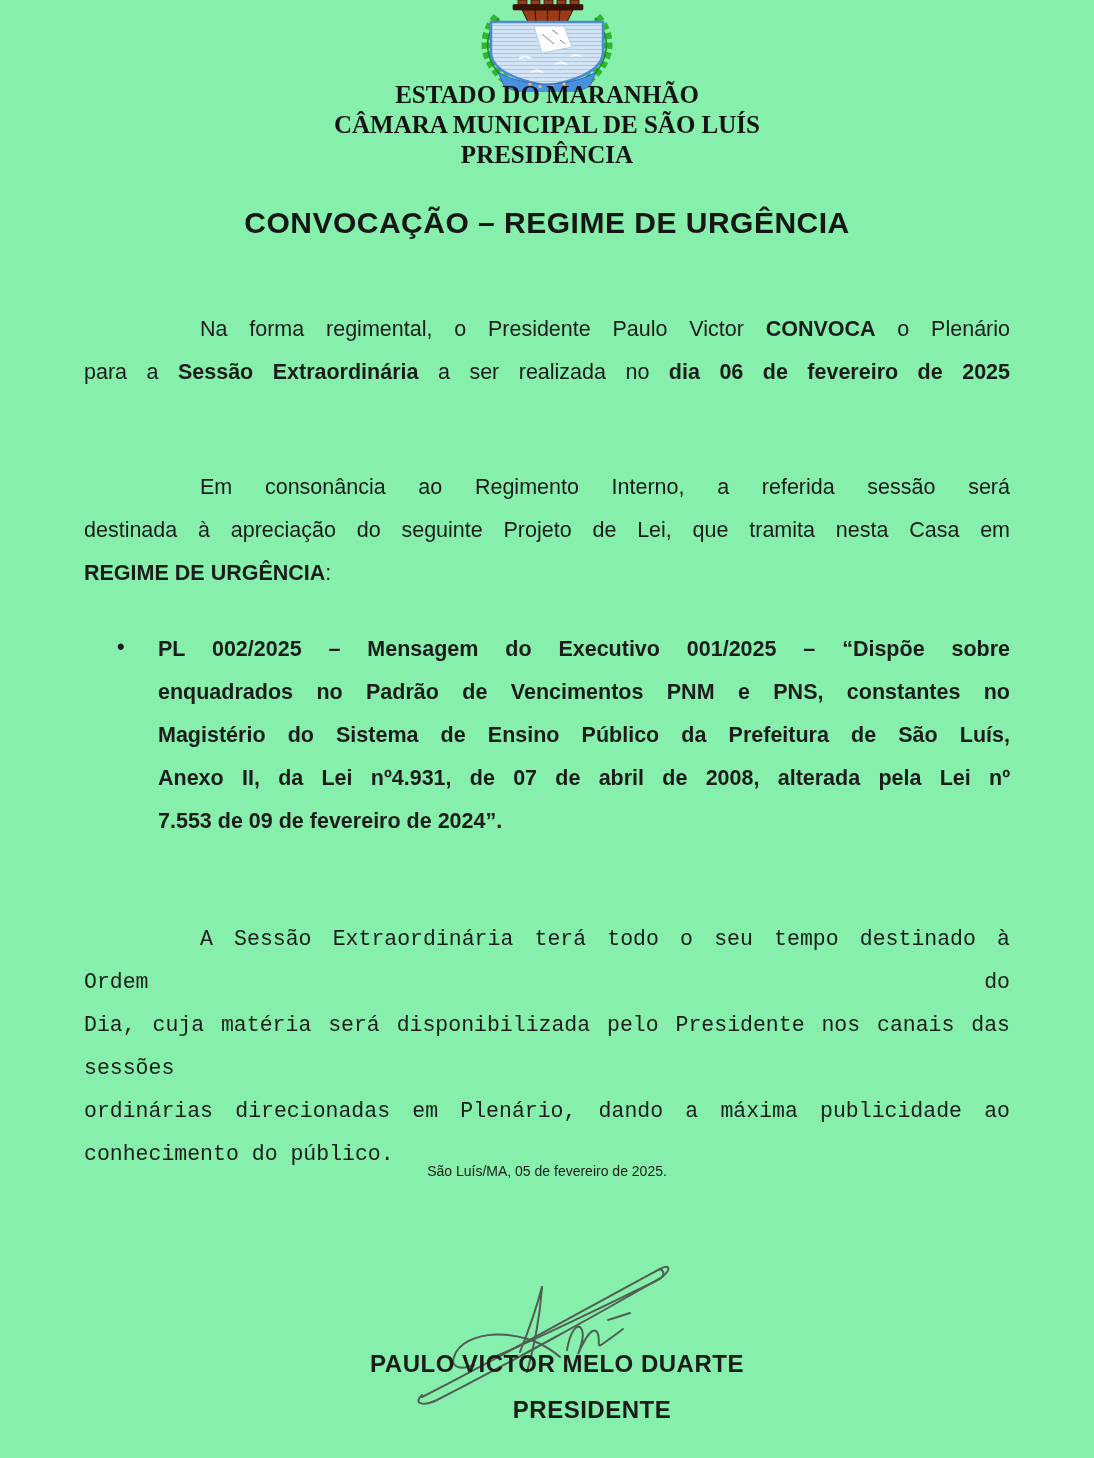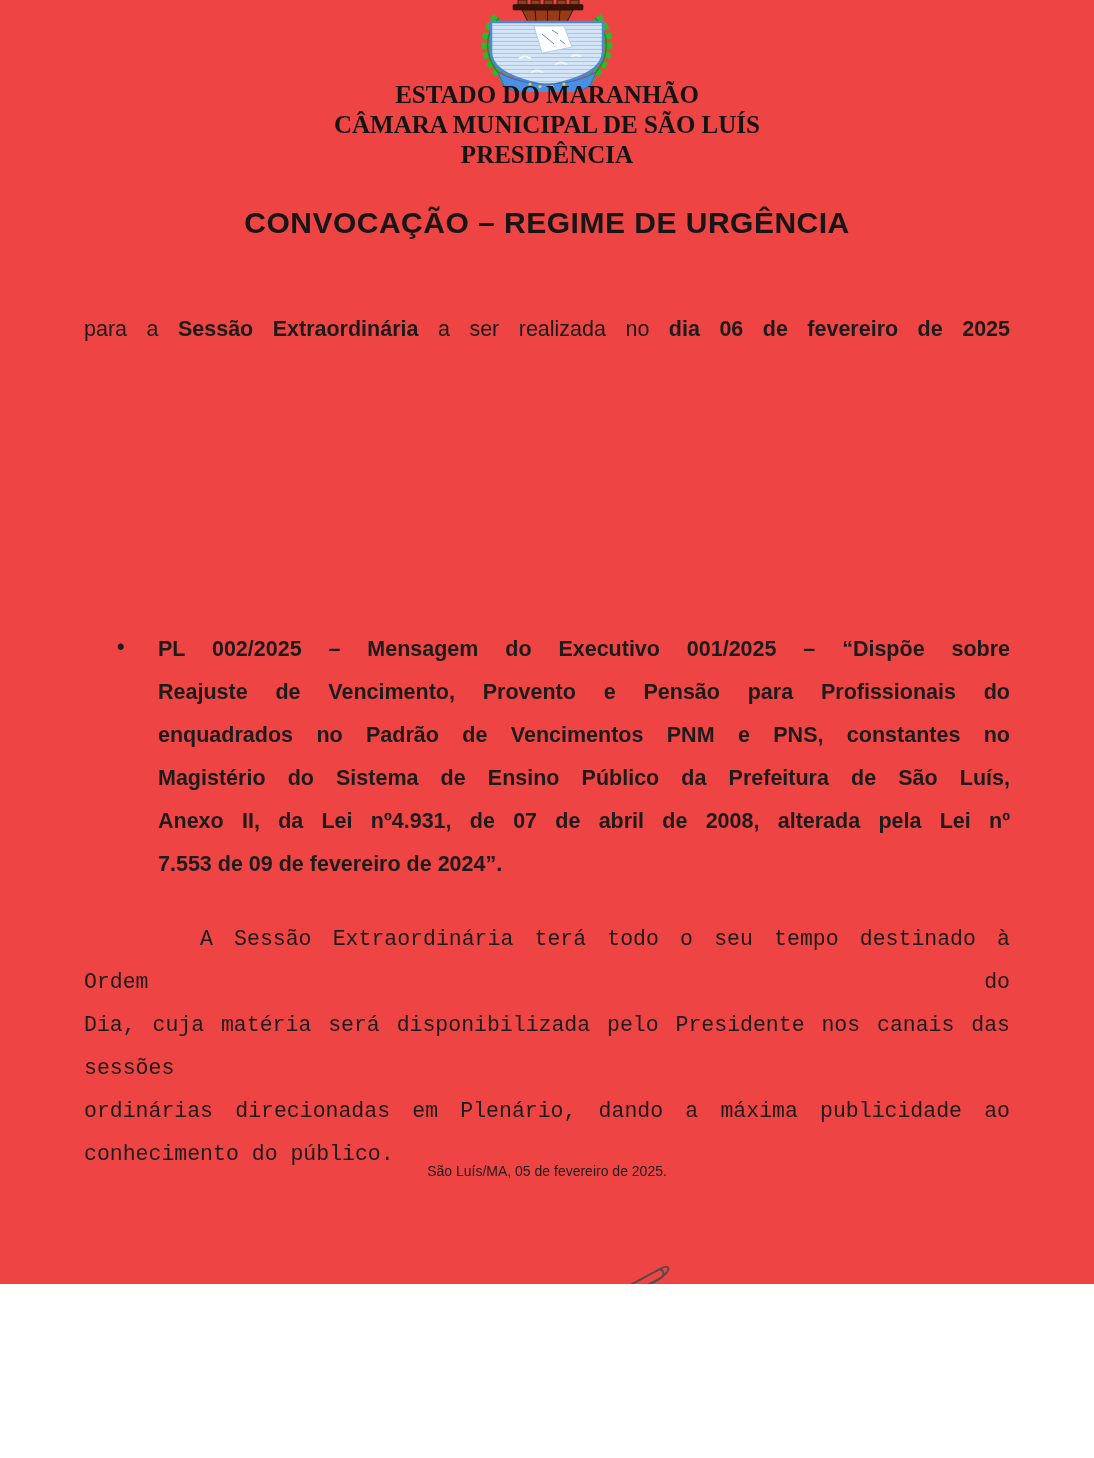--- a/index.html
+++ b/index.html
@@ -1,18 +1,18 @@
 <!DOCTYPE html>
 <html lang="pt"><head>
 <meta charset="utf-8">
 <style>
   html,body { margin:0; padding:0; background:#ffffff; }
   .page {
-    position:relative; width:1094px; height:1284px; margin:0 auto;
-    background:#ef4444; overflow:hidden;
+    position:relative; width:1094px; height:1458px; margin:0 auto;
+    background:#86efac; overflow:hidden;
     font-family:"Liberation Sans", sans-serif; color:#1c1c1c;
   }
   
   .crest { position:absolute; top:0; left:50%; transform:translateX(-50%);
            width:150px; height:92px; }
   
   .org-header {
     position:absolute; top:80px; left:0; width:100%;
     text-align:center; font-family:"Liberation Serif", serif;
     font-weight:bold; font-size:25px; line-height:30px; color:#141414;
@@ -113,29 +113,34 @@
 
   <div class="org-header">
     <div>ESTADO DO MARANHÃO</div>
     <div>CÂMARA MUNICIPAL DE SÃO LUÍS</div>
     <div>PRESIDÊNCIA</div>
   </div>
 
   <div class="doc-title">CONVOCAÇÃO – REGIME DE URGÊNCIA</div>
 
   <div class="para" id="p1">
+      <div class="line just ind"><span class="reg">Na forma regimental, o Presidente Paulo Victor </span><span class="bold">CONVOCA</span><span class="reg"> o Plenário</span></div>
       <div class="line just"><span class="reg">para a </span><span class="bold">Sessão Extraordinária</span><span class="reg"> a ser realizada no </span><span class="bold">dia 06 de fevereiro de 2025</span></div>
     </div>
 
+  <div class="para" id="p2">
+      <div class="line just ind"><span class="reg">Em consonância ao Regimento Interno, a referida sessão será</span></div>
+      <div class="line just"><span class="reg">destinada à apreciação do seguinte Projeto de Lei, que tramita nesta Casa em</span></div>
+      <div class="line"><span class="bold">REGIME DE URGÊNCIA</span><span class="reg">:</span></div>
+    </div>
 
   <div class="bullet-wrap">
     <span class="bullet-marker">•</span>
     <div class="bullet-body">
         <div class="line just"><span class="bold">PL 002/2025 – Mensagem do Executivo 001/2025 – “Dispõe sobre</span></div>
-        <div class="line just"><span class="bold">Reajuste de Vencimento, Provento e Pensão para Profissionais do</span></div>
         <div class="line just"><span class="bold">enquadrados no Padrão de Vencimentos PNM e PNS, constantes no</span></div>
         <div class="line just"><span class="bold">Magistério do Sistema de Ensino Público da Prefeitura de São Luís,</span></div>
         <div class="line just"><span class="bold">Anexo II, da Lei nº4.931, de 07 de abril de 2008, alterada pela Lei nº</span></div>
         <div class="line"><span class="bold">7.553 de 09 de fevereiro de 2024”.</span></div>
       </div>
   </div>
 
   <div class="para" id="p3">
       <div class="line just ind"><span class="reg">A Sessão Extraordinária terá todo o seu tempo destinado à Ordem do</span></div>
       <div class="line just"><span class="reg">Dia, cuja matéria será disponibilizada pelo Presidente nos canais das sessões</span></div>

